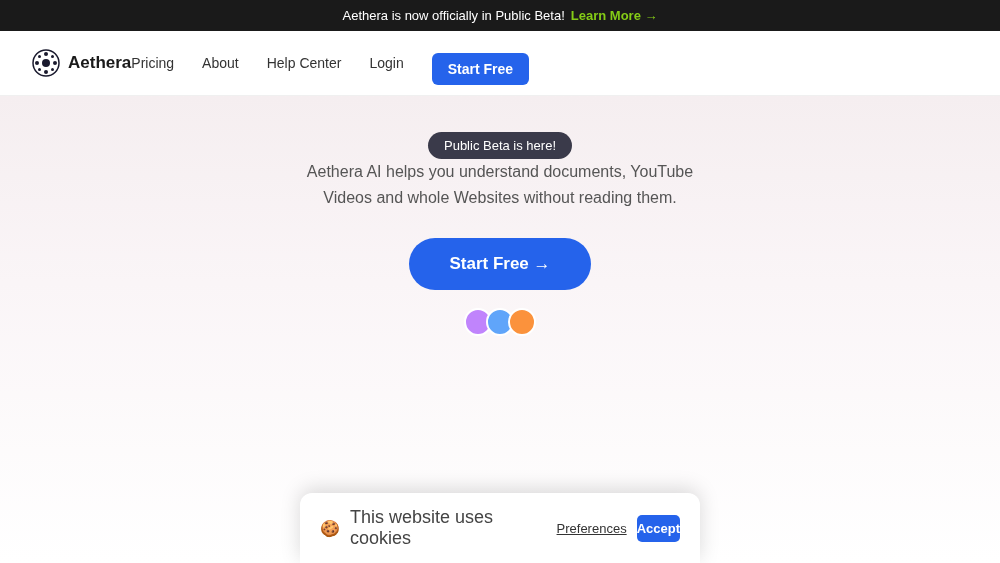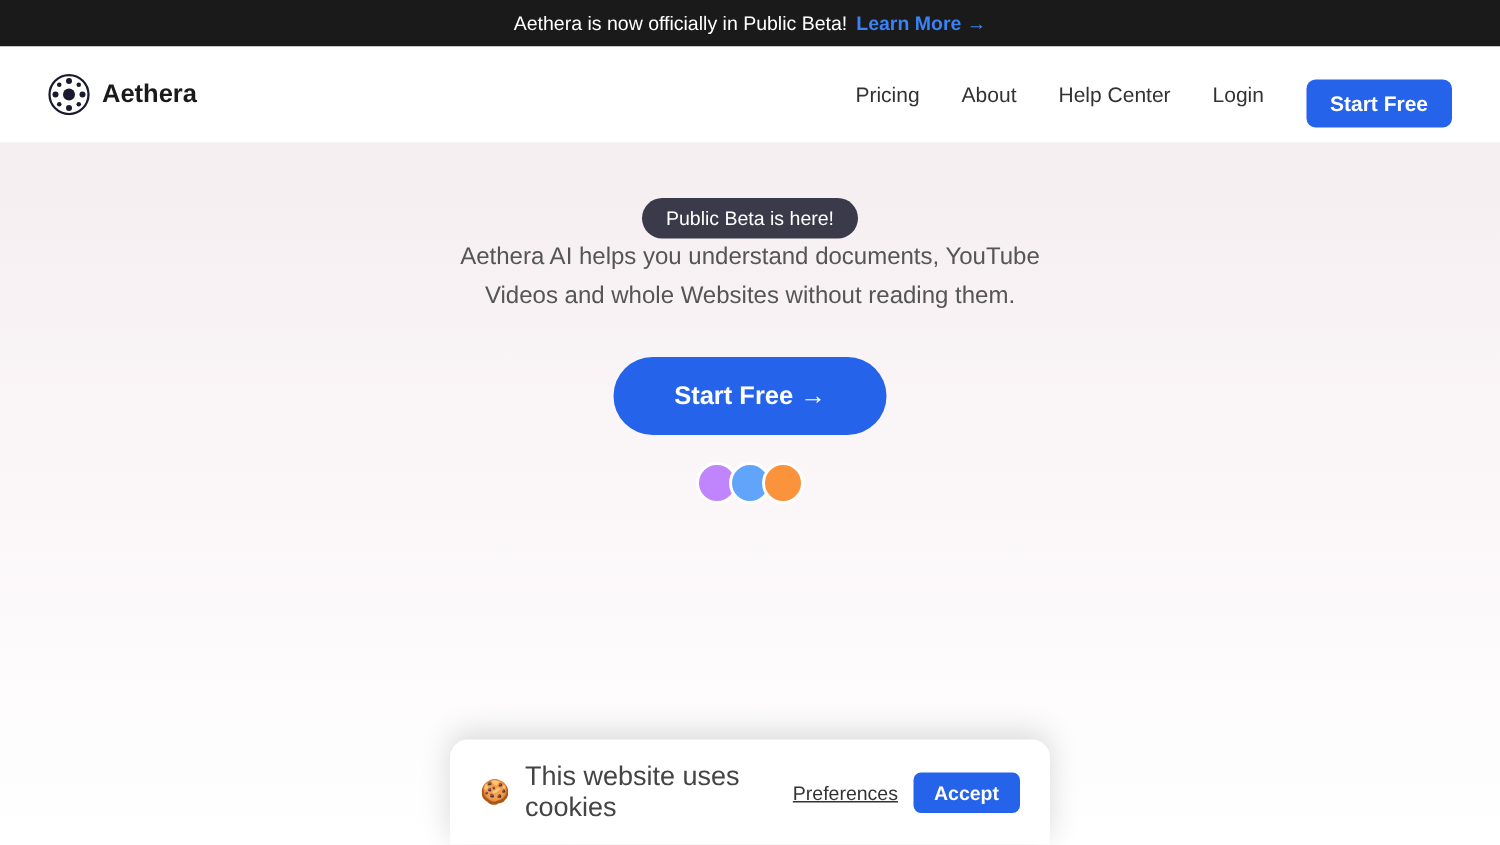--- a/index.html
+++ b/index.html
@@ -11,34 +11,33 @@
       color: #fff;
       text-align: right;
       padding: 8px 16px;
       font-size: 13px;
       display: flex;
       align-items: center;
       justify-content: center;
       gap: 6px;
     }
     #announcement-bar a {
-      color: #3b82f6;
+      color: #84cc16;
       font-weight: 600;
       text-decoration: none;
       display: flex;
       align-items: center;
       gap: 2px;
     }
 
     
     #navbar {
       background: #fff;
       display: flex;
       align-items: center;
-      justify-content: space-between;
       padding: 10px 32px;
       border-bottom: 1px solid #f0f0f0;
       position: relative;
       z-index: 10;
     }
     #logo-area {
       display: flex;
       align-items: center;
       gap: 8px;
       font-weight: 700;
@@ -188,21 +187,21 @@
       color: #333;
       font-weight: 500;
       cursor: pointer;
       text-decoration: underline;
     }
     #accept-btn {
       background: #2563eb;
       color: #fff;
       border: none;
       border-radius: 5px;
-      padding: 6px 14px;
+      padding: 6px 0;
       font-size: 13px;
       font-weight: 600;
       cursor: pointer;
     }
 
     
     #chat-panel {
       position: fixed;
       bottom: 0;
       left: 50%;

